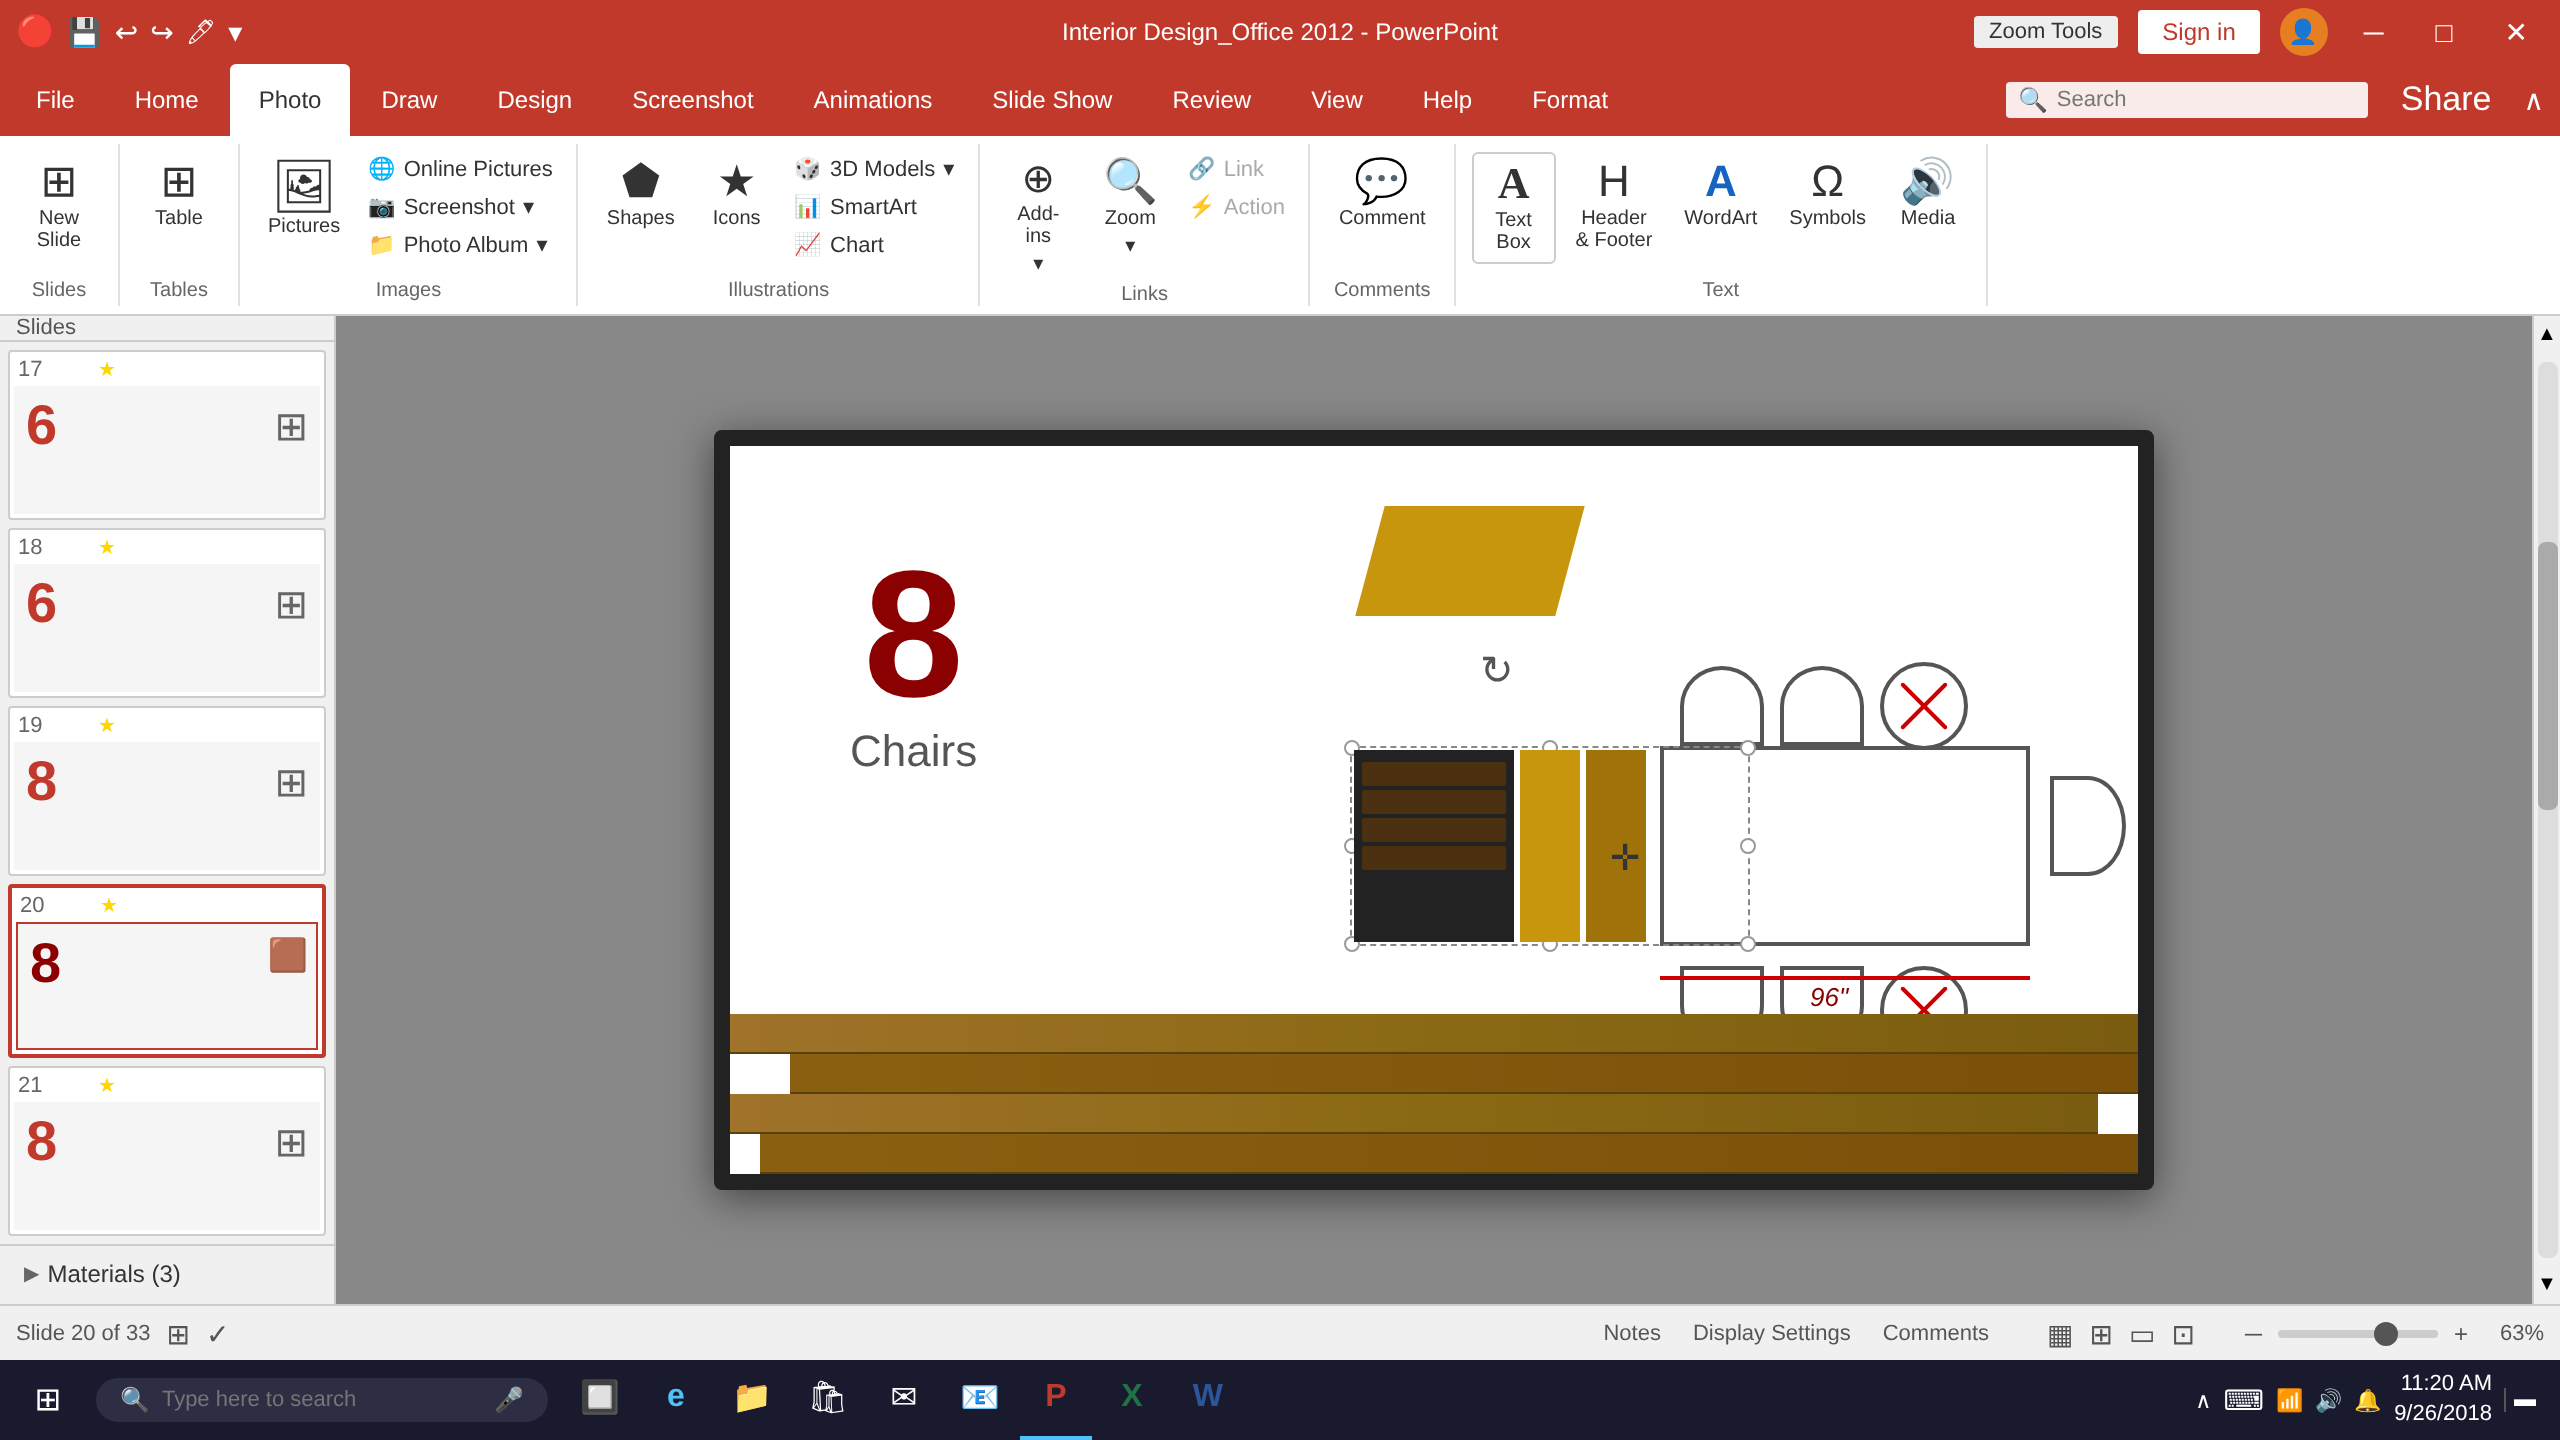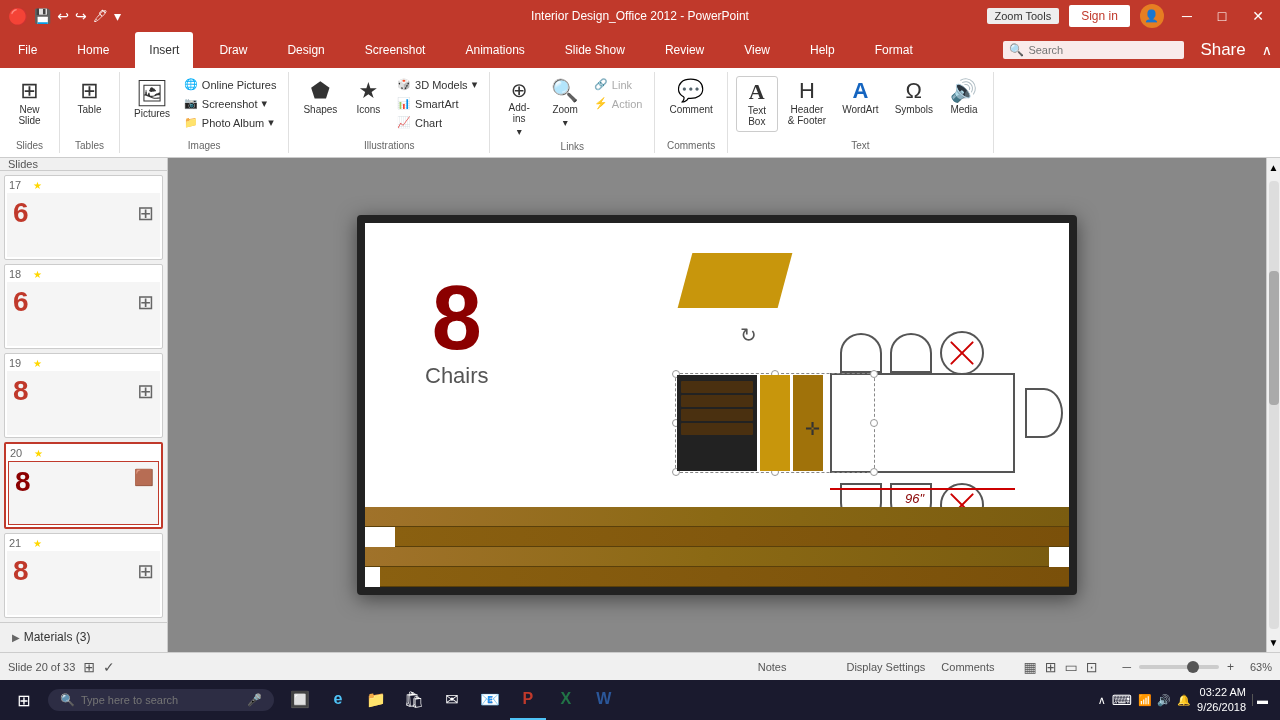--- a/index.html
+++ b/index.html
@@ -24,21 +24,21 @@
     .quick-access span { font-size: 14px; cursor: pointer; color: white; }
 
     
     #ribbon { background: #fff; flex-shrink: 0; }
     #ribbon-tabs {
       display: flex;
       align-items: center;
       height: 36px;
       background: #c0392b;
       padding-left: 4px;
-      gap: 12px;
+      gap: 2px;
     }
     .ribbon-tab {
       color: white;
       padding: 4px 14px;
       cursor: pointer;
       font-size: 12px;
       border-radius: 3px 3px 0 0;
       height: 100%;
       display: flex;
       align-items: center;
@@ -135,21 +135,21 @@
       padding: 2px;
       border-radius: 2px;
       display: flex;
       flex-direction: column;
       gap: 1px;
     }
     .slide-thumb.active { border-color: #c0392b; border-width: 2px; }
     .slide-thumb-header {
       display: flex;
       align-items: flex-end;
-      gap: 4px;
+      gap: 20px;
       font-size: 10px;
       color: #666;
       padding: 1px 2px;
     }
     .slide-num { font-size: 11px; color: #666; min-width: 20px; }
     .star-icon { color: #ffd700; font-size: 10px; }
 
     
     #canvas-area {
       flex: 1;
@@ -522,21 +522,21 @@
     <button class="title-btn">─</button>
     <button class="title-btn">□</button>
     <button class="title-btn">✕</button>
   </div>
 </div>
 
 <div id="ribbon">
   <div id="ribbon-tabs">
     <span class="ribbon-tab">File</span>
     <span class="ribbon-tab">Home</span>
-    <span class="ribbon-tab active">Insert</span>
+    <span class="ribbon-tab active">Photo</span>
     <span class="ribbon-tab">Draw</span>
     <span class="ribbon-tab">Design</span>
     <span class="ribbon-tab">Screenshot</span>
     <span class="ribbon-tab">Animations</span>
     <span class="ribbon-tab">Slide Show</span>
     <span class="ribbon-tab">Review</span>
     <span class="ribbon-tab">View</span>
     <span class="ribbon-tab">Help</span>
     <span class="ribbon-tab" style="color:white;">Format</span>
     <div class="ribbon-tab-right">
@@ -843,21 +843,21 @@
 </div>
 
 <div id="status-bar">
   <div class="status-left">
     <span>Slide 20 of 33</span>
     <span style="font-size:14px;">⊞</span>
     <span style="font-size:14px;">✓</span>
   </div>
   <div class="status-right">
     <button class="status-btn" style="font-size:11px;margin-left:47px;">Notes</button>
-    <button class="status-btn" style="font-size:11px;margin-left:44px;">Display Settings</button>
+    <button class="status-btn" style="font-size:11px;">Display Settings</button>
     <button class="status-btn" style="font-size:11px;">Comments</button>
     <div class="divider-v"></div>
     <span style="cursor:pointer;font-size:14px;">▦</span>
     <span style="cursor:pointer;font-size:14px;">⊞</span>
     <span style="cursor:pointer;font-size:14px;">▭</span>
     <span style="cursor:pointer;font-size:14px;">⊡</span>
     <div class="divider-v"></div>
     <span style="cursor:pointer;font-size:12px;">─</span>
     <div class="zoom-slider">
       <div class="zoom-thumb"></div>
@@ -903,18 +903,18 @@
       <span style="font-size:16px;color:#2b579a;font-weight:bold;">W</span>
     </div>
   </div>
   <div class="taskbar-right">
     <span style="cursor:pointer;">∧</span>
     <span style="cursor:pointer;font-size:14px;">⌨</span>
     <span style="cursor:pointer;">📶</span>
     <span style="cursor:pointer;">🔊</span>
     <span style="cursor:pointer;">🔔</span>
     <div class="taskbar-time" style="cursor:pointer;">
-      <div>03:22 AM</div>
+      <div>11:20 AM</div>
       <div>9/26/2018</div>
     </div>
     <span style="cursor:pointer;border-left:1px solid #555;padding-left:4px;">▬</span>
   </div>
 </div>
 
 </body></html>

